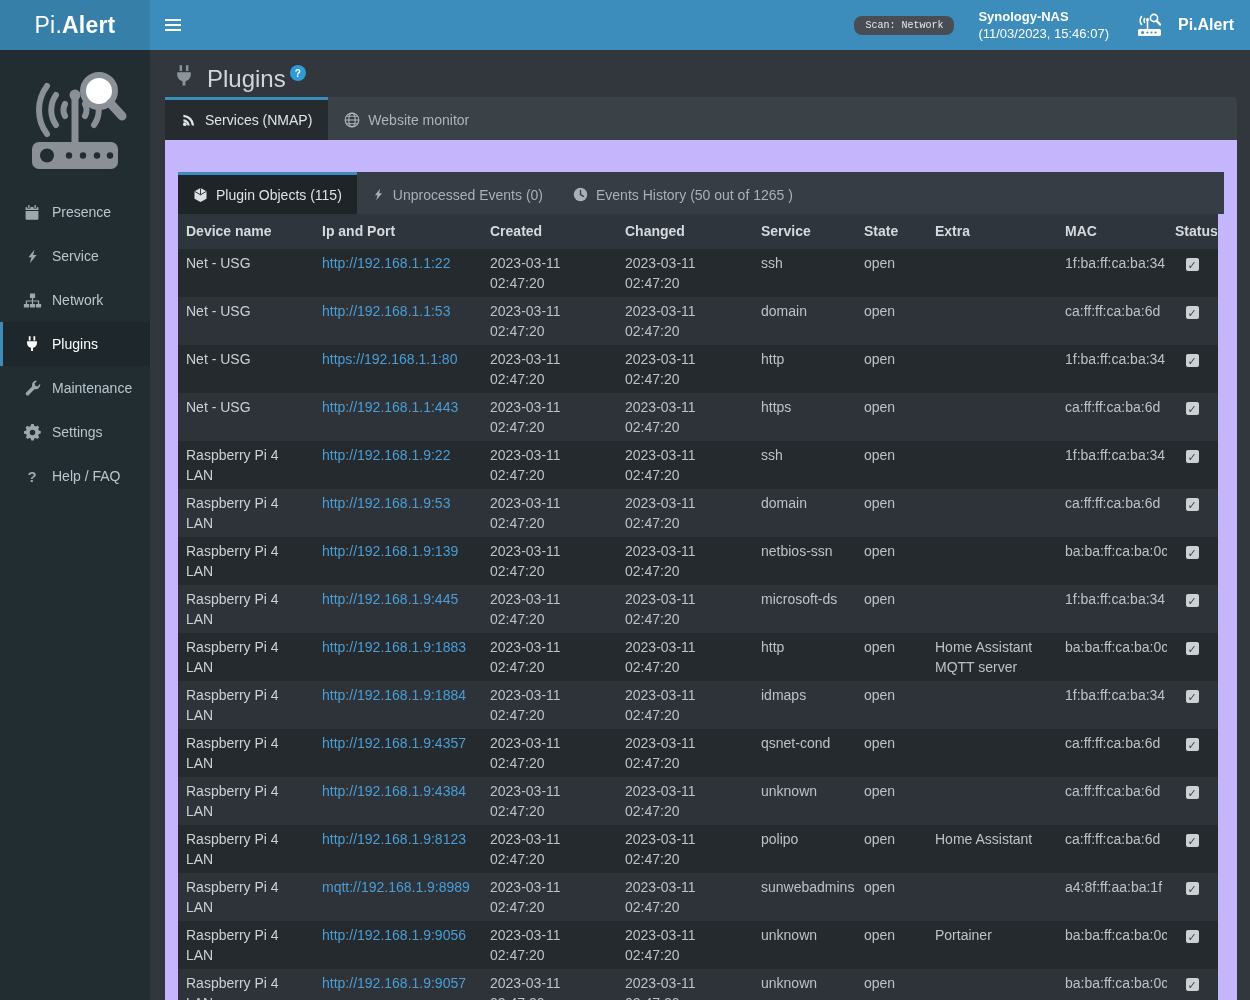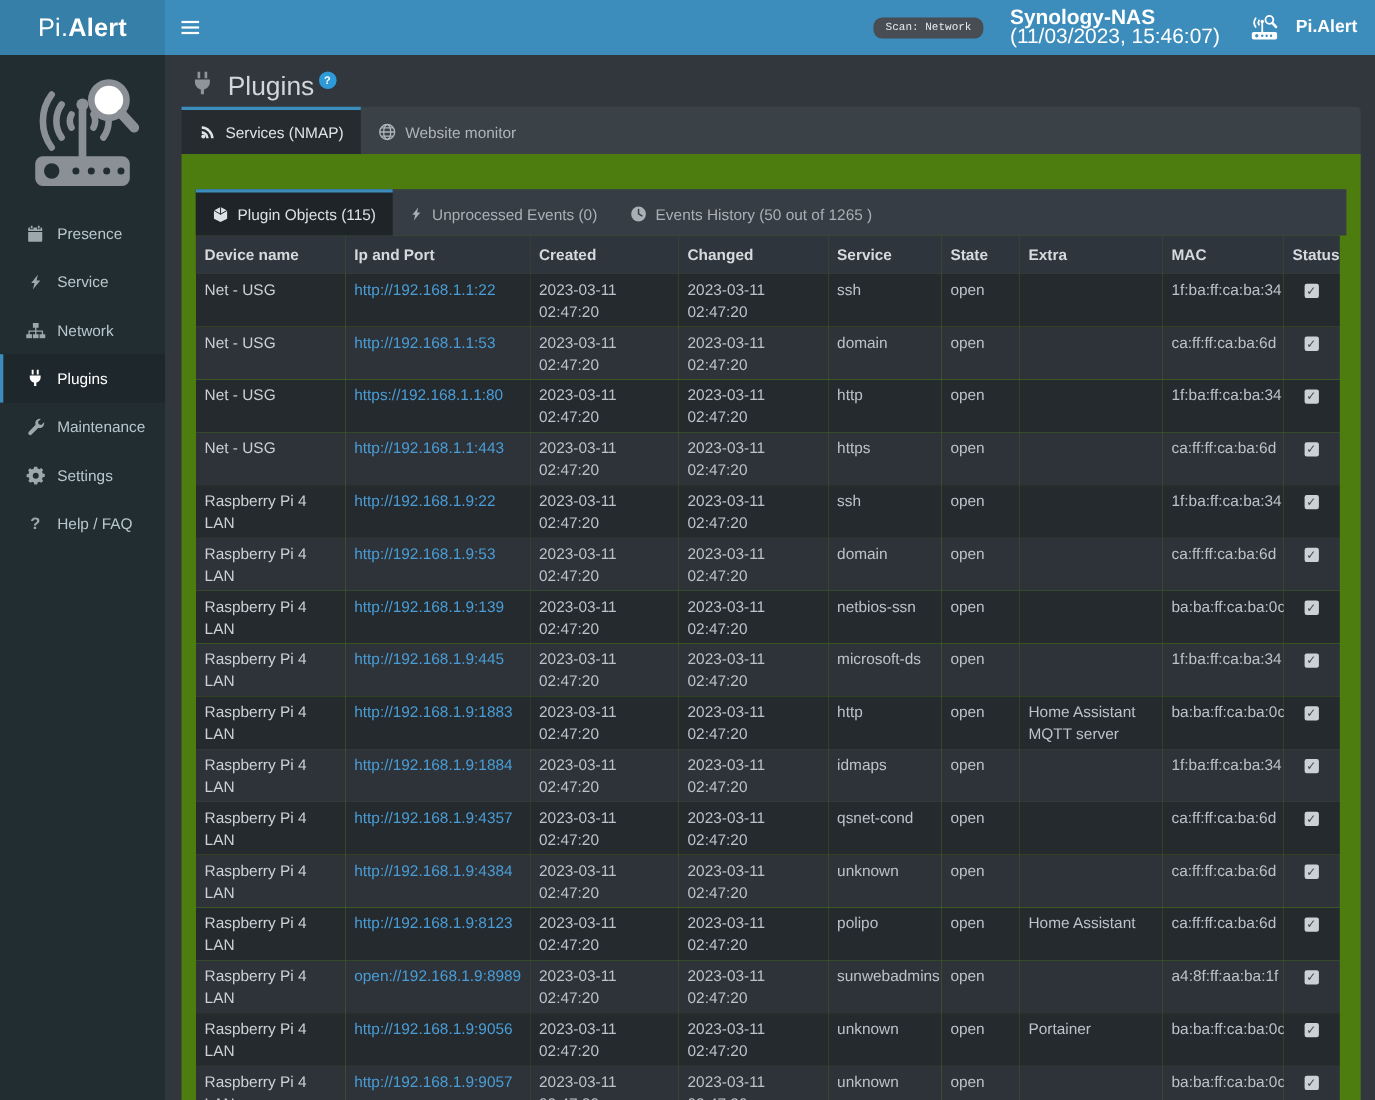--- a/index.html
+++ b/index.html
@@ -15,21 +15,21 @@
   .logo-area { width:150px; height:50px; background:#367fa9; color:#fff;
     display:flex; align-items:center; justify-content:center; font-size:23px; letter-spacing:.2px; }
   .logo-area b { font-weight:bold; }
   .navbar-main { flex:1; background:#3c8dbc; display:flex; align-items:center; }
   .hamburger { width:46px; height:50px; background:none; border:none; cursor:pointer;
     display:flex; flex-direction:column; align-items:center; justify-content:center; gap:3px; }
   .hamburger span { display:block; width:16px; height:2px; background:#fff; }
   .nav-spacer { flex:1; }
   .scan-badge { background:#474d53; border-radius:8px; padding:4px 11px;
     font-family:"Liberation Mono","DejaVu Sans Mono",monospace; font-size:10px; color:#e7eaec; margin-right:24px; }
-  .nas-info { color:#fff; font-size:19px; line-height:17px; margin-right:26px; }
+  .nas-info { color:#fff; font-size:13px; line-height:17px; margin-right:26px; }
   .nas-info .nas-name { font-weight:bold; }
   .brand { display:flex; align-items:center; gap:9px; margin-right:16px; color:#fff;
     font-weight:bold; font-size:16px; }
   
   .sidebar { position:absolute; top:50px; left:0; width:150px; height:950px; background:#222d32; }
   .sidebar-logo { height:140px; display:flex; align-items:center; justify-content:center; }
   .menu { list-style:none; margin:0; padding:0; }
   .menu-item { height:44px; display:flex; align-items:center; gap:10px; padding-left:19px;
     color:#b8c7ce; border-left:3px solid transparent; cursor:pointer; }
   .menu-item .mi { width:20px; display:flex; justify-content:center; }
@@ -47,21 +47,21 @@
     font-size:10px; font-weight:bold; display:flex; align-items:center; justify-content:center;
     transform:translateY(-12px); margin-left:-8px; cursor:pointer; }
   
   .tabbar { height:43px; background:#3a4147; border-radius:0 4px 0 0; display:flex; }
   .tab { display:flex; align-items:center; gap:8px; padding:0 16px; color:#aeb5bb;
     border-top:3px solid transparent; cursor:pointer; }
   .tab svg { fill:#aeb5bb; }
   .tab.active { background:#262b2f; border-top-color:#3c8dbc; color:#e0e4e7; }
   .tab.active svg { fill:#e0e4e7; }
   
-  .panel { height:860px; background:#4d7c0f; padding:32px 13px 0 13px; }
+  .panel { height:860px; background:#c4b5fd; padding:32px 13px 0 13px; }
   .subtabbar { height:42px; background:#363d44; display:flex; }
   .subtab { display:flex; align-items:center; gap:8px; padding:0 15px; color:#a9b0b6;
     border-top:3px solid transparent; cursor:pointer; }
   .subtab svg { fill:#a9b0b6; }
   .subtab.active { background:#1f2428; border-top-color:#3c8dbc; color:#dde1e4; }
   .subtab.active svg { fill:#dde1e4; }
   
   table { width:1040px; border-collapse:collapse; table-layout:fixed; }
   thead th { background:#2e353d; color:#d6dade; font-weight:bold; text-align:left;
     padding:8px 8px; font-size:14px; line-height:19px; cursor:pointer; }
@@ -416,21 +416,21 @@
             <td>2023-03-11 02:47:20</td>
             <td>2023-03-11 02:47:20</td>
             <td>polipo</td>
             <td>open</td>
             <td>Home Assistant</td>
             <td>ca:ff:ff:ca:ba:6d</td>
             <td class="cell-status"><span class="checkbox checked"></span></td>
           </tr>
           <tr>
             <td class="cell-device">Raspberry Pi 4 LAN</td>
-            <td><a class="port-link" href="#">open://192.168.1.9:8989</a></td>
+            <td><a class="port-link" href="#">mqtt://192.168.1.9:8989</a></td>
             <td>2023-03-11 02:47:20</td>
             <td>2023-03-11 02:47:20</td>
             <td>sunwebadmins</td>
             <td>open</td>
             <td></td>
             <td>a4:8f:ff:aa:ba:1f</td>
             <td class="cell-status"><span class="checkbox checked"></span></td>
           </tr>
           <tr>
             <td class="cell-device">Raspberry Pi 4 LAN</td>

